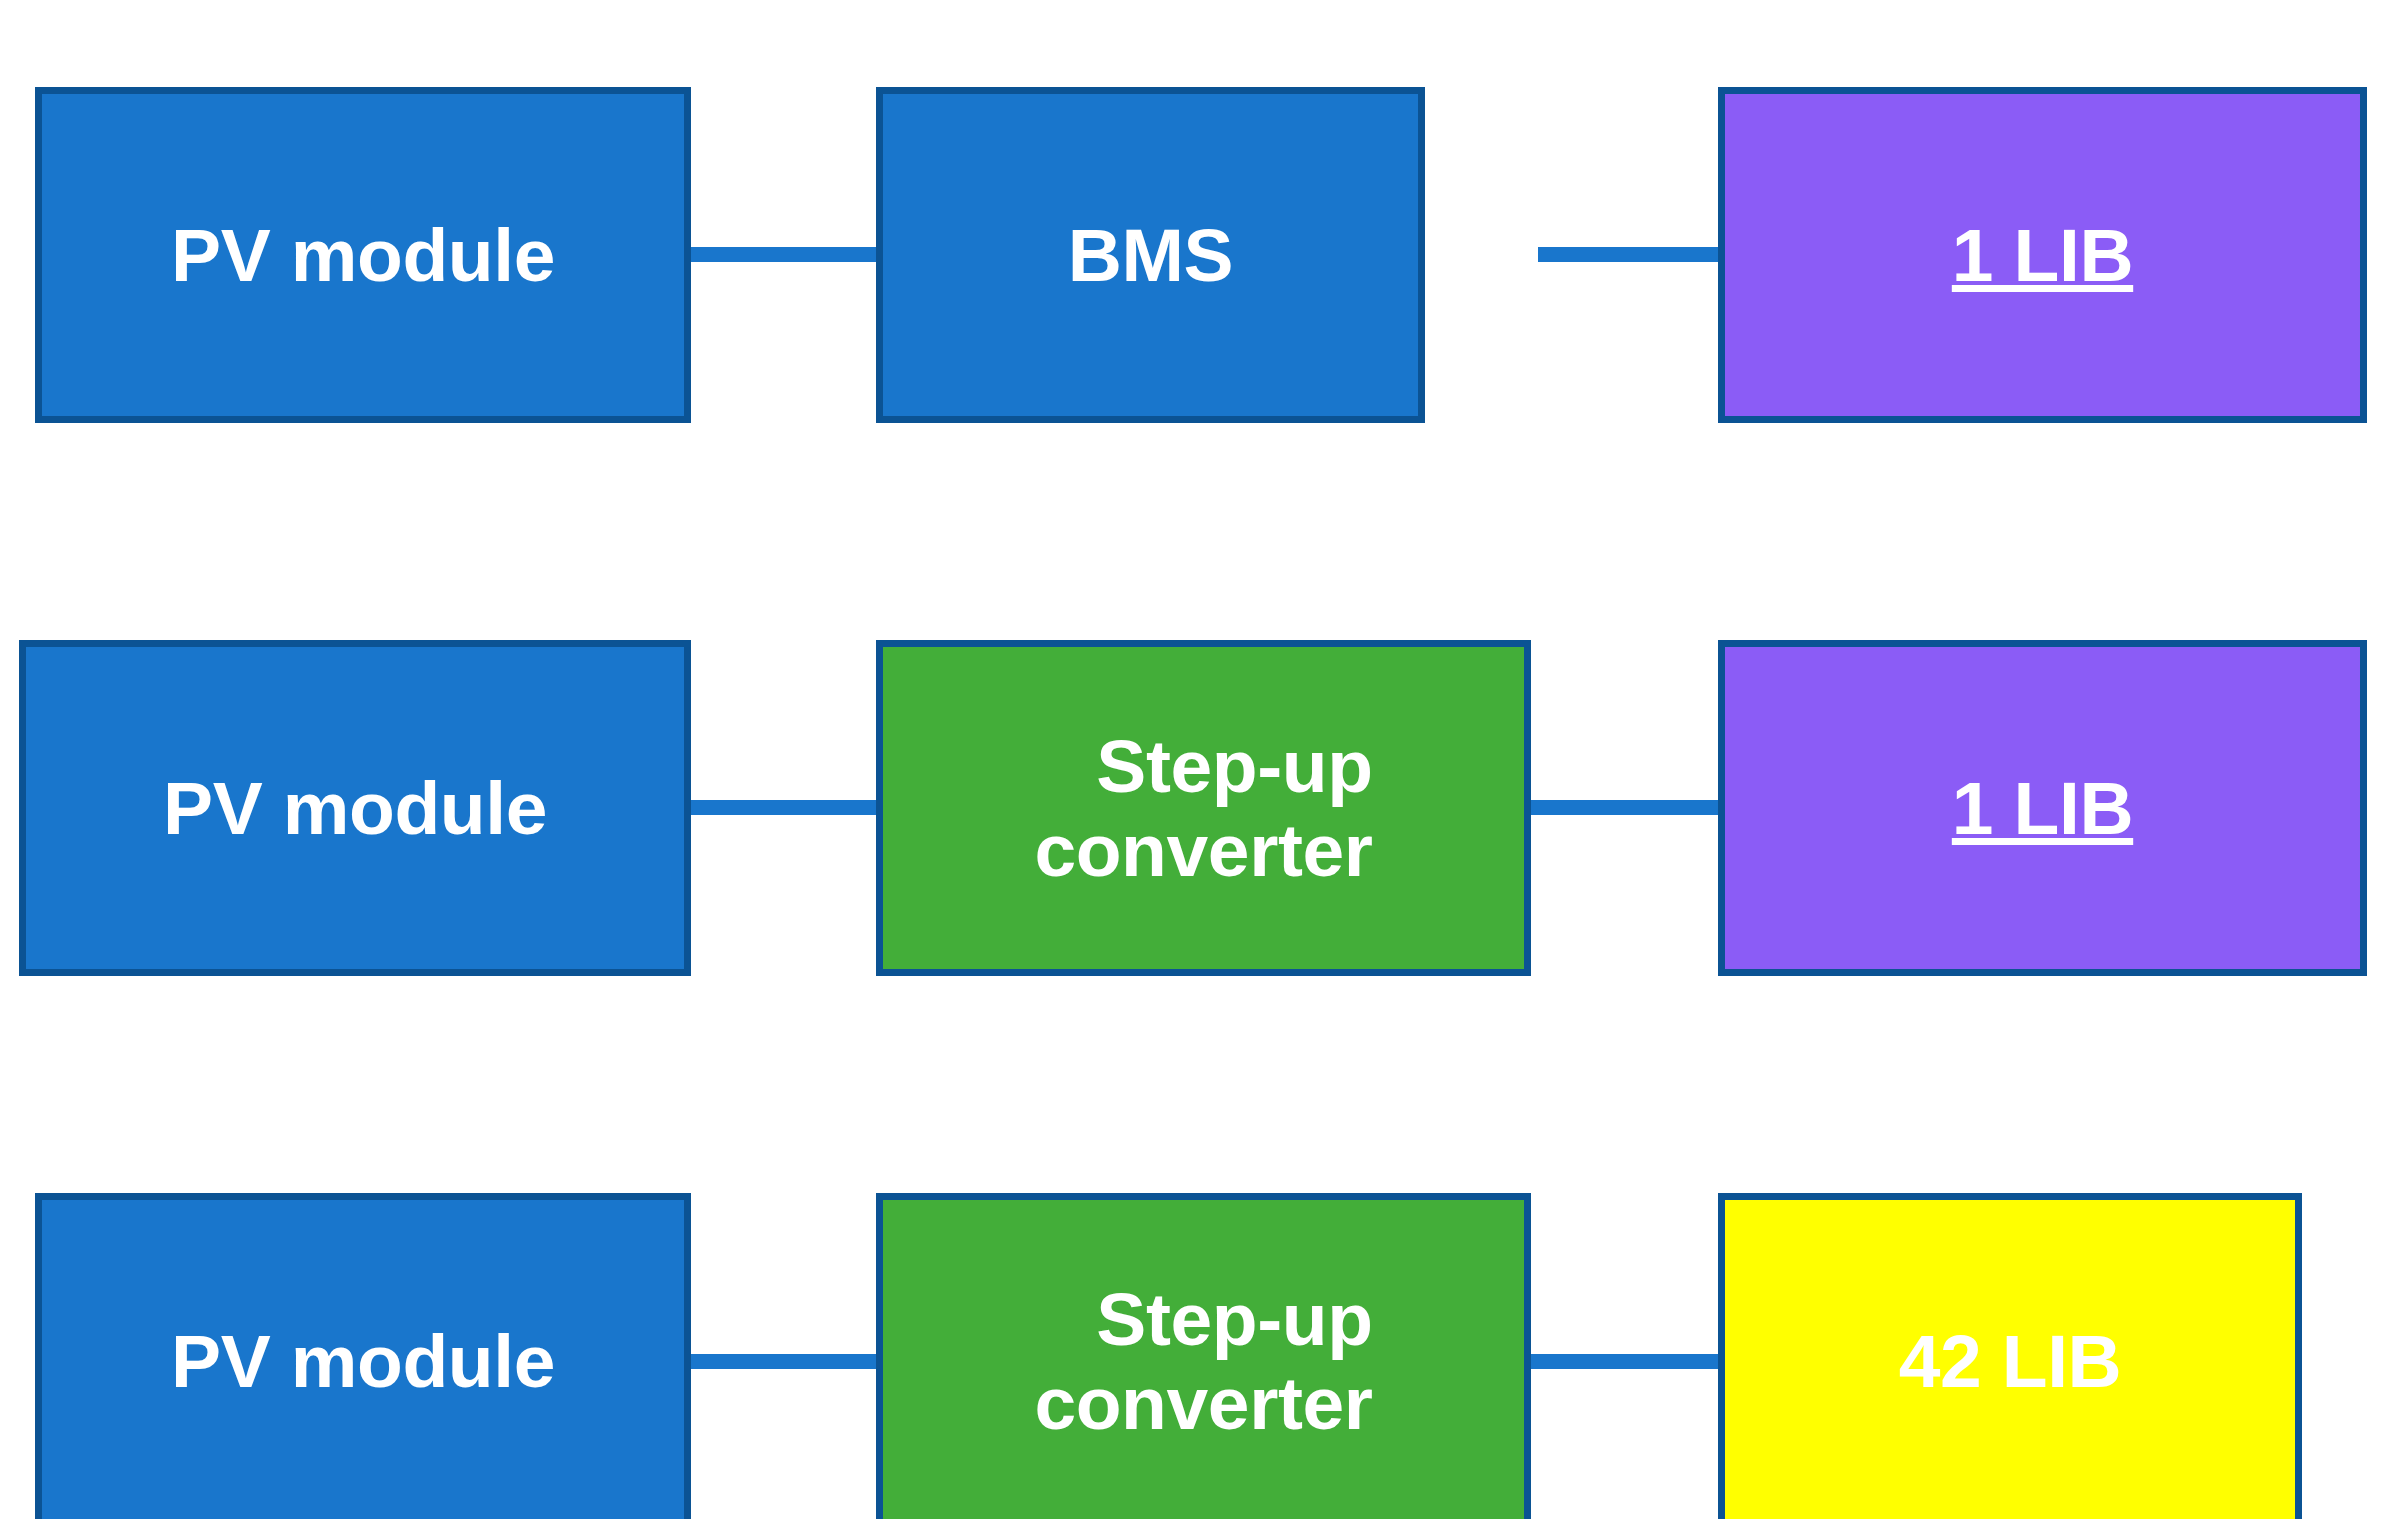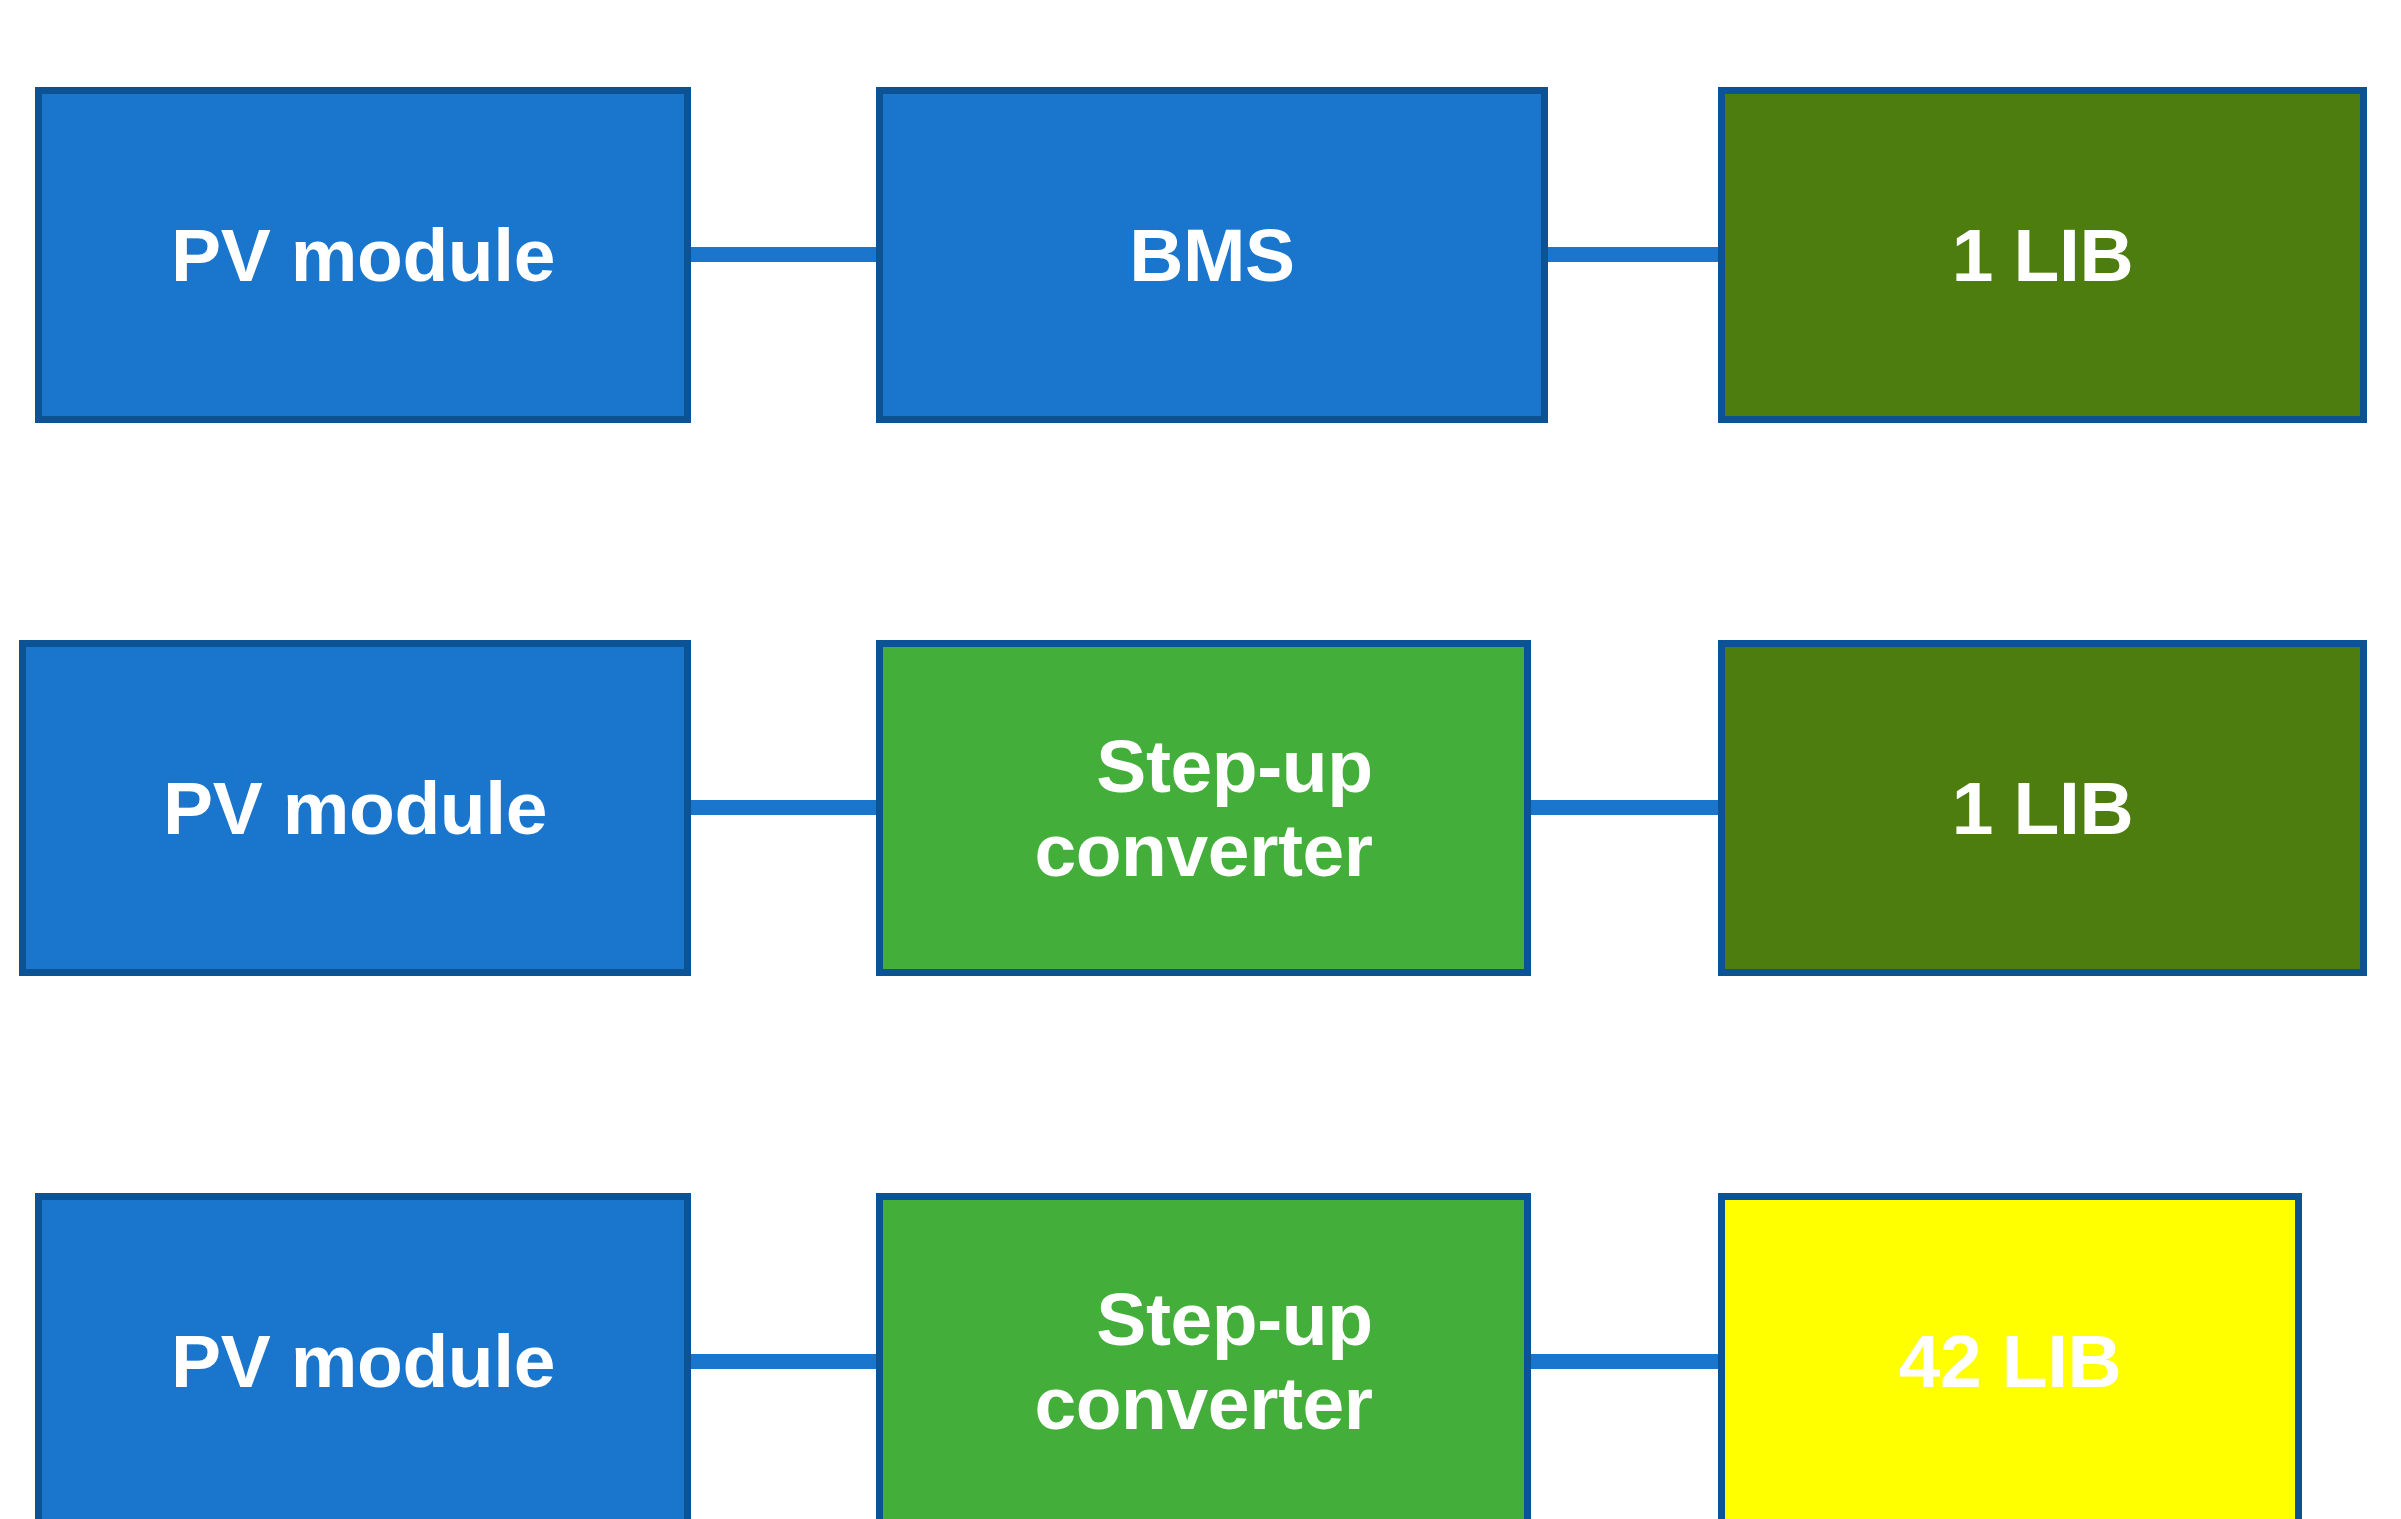--- a/index.html
+++ b/index.html
@@ -34,21 +34,21 @@
     letter-spacing: -0.4px;
     z-index: 2;
     padding: 0 12px;
   }
   .node-label {
     display: block;
     white-space: pre-line;
   }
   .fill-blue   { background: #1976cc; }
   .fill-green  { background: #43ae39; text-align: right; }
-  .fill-red    { background: #4d7c0f; }
+  .fill-red    { background: #8b5cf6; text-decoration: underline; }
   .fill-yellow { background: #ffff00; }
 
   .connector {
     position: absolute;
     background: #1976cc;
     height: 14.6px;
     z-index: 1;
   }
 </style>
 </head>
@@ -56,21 +56,21 @@
 
 <div id="canvas">
 
   <div class="connector" style="left:681px; top:199px; width:202px;"></div>
   <div class="connector" style="left:1538px; top:199px; width:187px;"></div>
 
   <div class="node fill-blue" style="left:35px; top:39px; width:656px; height:336px;">
     <span class="node-label">PV module</span>
   </div>
 
-  <div class="node fill-blue" style="left:876px; top:39px; width:672px; height:336px;text-align:center;">
+  <div class="node fill-blue" style="left:876px; top:39px; width:549px; height:336px;text-align:center;">
     <span class="node-label">BMS</span>
   </div>
 
   <div class="node fill-red" style="left:1718px; top:39px; width:649px; height:336px;">
     <span class="node-label">1 LIB</span>
   </div>
 
   <div class="connector" style="left:681px; top:752px; width:202px;"></div>
   <div class="connector" style="left:1520px; top:752px; width:205px;"></div>
 

